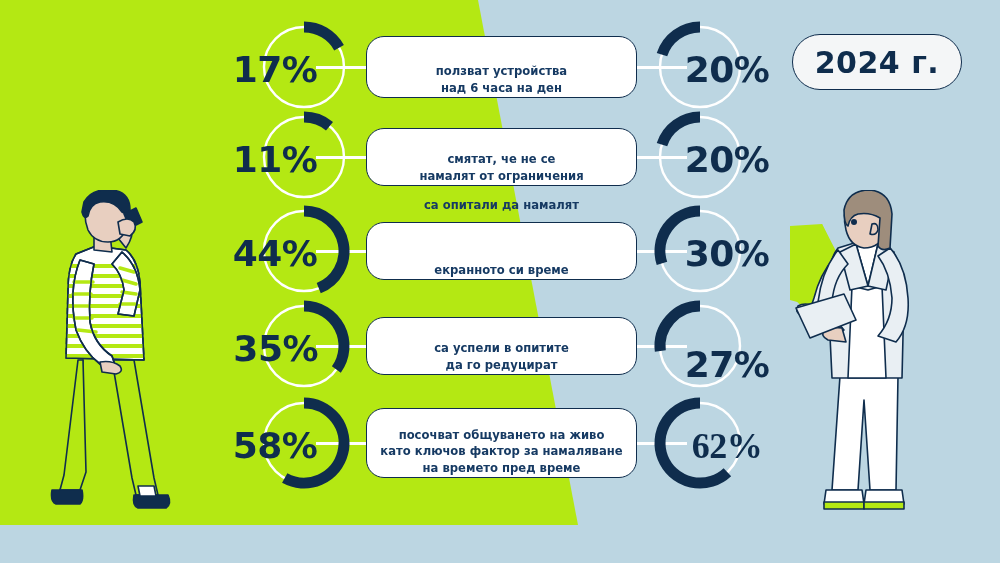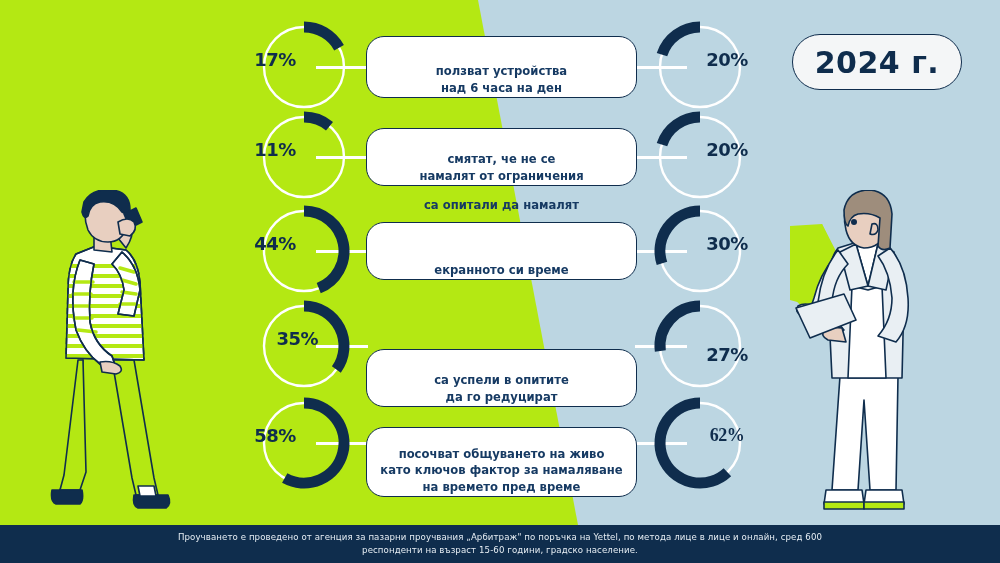--- a/index.html
+++ b/index.html
@@ -66,21 +66,21 @@
   
   .donut {
     position:absolute;
     width:96px; height:96px;
     z-index:5;
   }
   .donut svg { display:block; width:96px; height:96px; overflow:visible; }
   .pct {
     position:absolute;
     color:#0f2d4d;
-    font-size:18px; font-weight:bold;
+    font-size:36px; font-weight:bold;
     letter-spacing:-0.5px;
     white-space:nowrap;
     z-index:7;
   }
   .connector {
     position:absolute;
     height:3px; background:#ffffff; z-index:4;
   }
 </style>
 </head>
@@ -258,41 +258,41 @@
         </svg>
       </div>
       <div class="pct" style="left: 232px; top: 233px; width: 86px; text-align: center;">44%</div>
       <div class="donut" style="left: 652px; top: 203px;">
         <svg viewBox="0 0 96 96">
           <circle cx="48" cy="48" r="40" fill="none" stroke="#ffffff" stroke-width="2.4"></circle>
           <path d="M 48 8 A 40 40 0 0 0 9.957739348193854 60.36067977499789" fill="none" stroke="#0f2d4d" stroke-width="11" stroke-linecap="butt"></path>
         </svg>
       </div>
       <div class="pct" style="left: 684px; top: 233px; width: 86px; text-align: center;">30%</div>
-      <div class="label-box" style="top: 317px; height: 58px; margin-top: 32px;">
+      <div class="label-box" style="top: 317px; height: 58px;">
         <span>са успели в опитите</span>
         <span>да го редуцират</span>
       </div>
       <div class="connector" style="left: 316px; top: 344.5px; width: 52px;"></div>
       <div class="connector" style="left: 635px; top: 344.5px; width: 52px;"></div>
       <div class="donut" style="left: 256px; top: 298px;">
         <svg viewBox="0 0 96 96">
           <circle cx="48" cy="48" r="40" fill="none" stroke="#ffffff" stroke-width="2.4"></circle>
           <path d="M 48 8 A 40 40 0 0 1 80.36067977499789 71.51141009169892" fill="none" stroke="#0f2d4d" stroke-width="11" stroke-linecap="butt"></path>
         </svg>
       </div>
       <div class="pct" style="left: 232px; top: 328px; width: 86px; text-align: right;">35%</div>
       <div class="donut" style="left: 652px; top: 298px;">
         <svg viewBox="0 0 96 96">
           <circle cx="48" cy="48" r="40" fill="none" stroke="#ffffff" stroke-width="2.4"></circle>
           <path d="M 48 8 A 40 40 0 0 0 8.315411947420891 53.01332934257218" fill="none" stroke="#0f2d4d" stroke-width="11" stroke-linecap="butt"></path>
         </svg>
       </div>
       <div class="pct" style="left: 684px; top: 328px; width: 86px; text-align: center; margin-top: 16px;">27%</div>
-      <div class="label-box" style="top: 408px; height: 70px; margin-top: 19px;">
+      <div class="label-box" style="top: 408px; height: 70px;">
         <span>посочват общуването на живо</span>
         <span>като ключов фактор за намаляване</span>
         <span>на времето пред време</span>
       </div>
       <div class="connector" style="left: 316px; top: 441.5px; width: 52px;"></div>
       <div class="connector" style="left: 635px; top: 441.5px; width: 52px;"></div>
       <div class="donut" style="left: 256px; top: 395px;">
         <svg viewBox="0 0 96 96">
           <circle cx="48" cy="48" r="40" fill="none" stroke="#ffffff" stroke-width="2.4"></circle>
           <path d="M 48 8 A 40 40 0 1 1 28.7298530359314 83.05226720175455" fill="none" stroke="#0f2d4d" stroke-width="11" stroke-linecap="butt"></path>
@@ -301,18 +301,14 @@
       <div class="pct" style="left: 232px; top: 425px; width: 86px; text-align: center;">58%</div>
       <div class="donut" style="left: 652px; top: 395px;">
         <svg viewBox="0 0 96 96">
           <circle cx="48" cy="48" r="40" fill="none" stroke="#ffffff" stroke-width="2.4"></circle>
           <path d="M 48 8 A 40 40 0 1 0 75.38188423714753 77.15874509685648" fill="none" stroke="#0f2d4d" stroke-width="11" stroke-linecap="butt"></path>
         </svg>
       </div>
       <div class="pct" style="left: 684px; top: 425px; width: 86px; text-align: center; font-family: Liberation Serif, serif;">62%</div>
     </div>
 
-  <div class="footer">
-    <div class="footer-line">Проучването е проведено от агенция за пазарни проучвания „Арбитраж" по поръчка на Yettel, по метода лице в лице и онлайн, сред 600</div>
-    <div class="footer-line">респонденти на възраст 15-60 години, градско население.</div>
-  </div>
 
 </div>
 
 </body></html>

